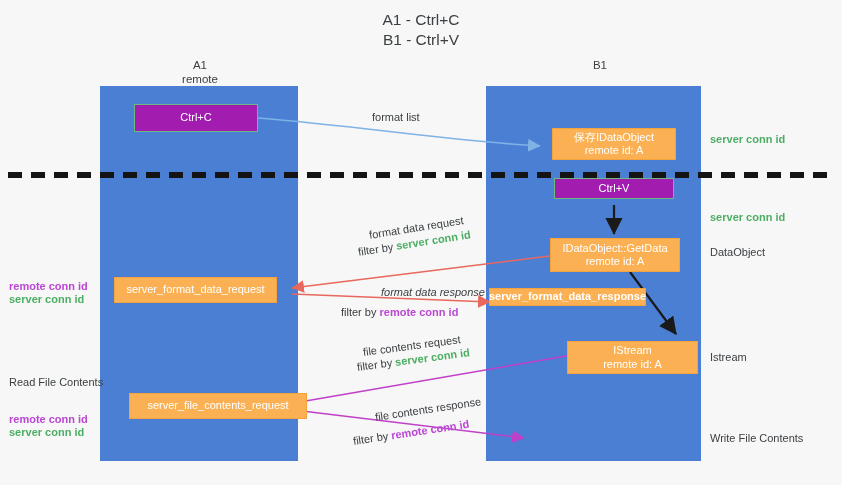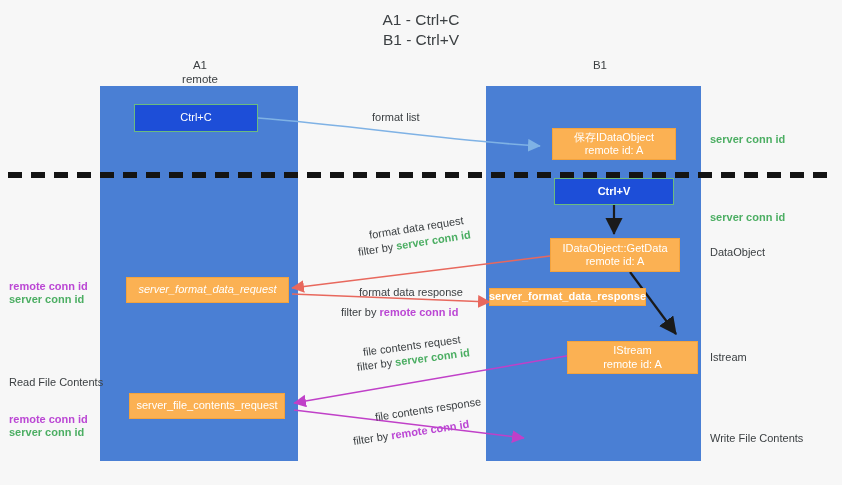--- a/index.html
+++ b/index.html
@@ -27,21 +27,21 @@
   .lane{position:absolute;background:#4a7fd4;}
 
   .box{
     position:absolute;box-sizing:border-box;
     display:flex;align-items:center;justify-content:center;
     flex-direction:column;
     color:#ffffff;font-size:11px;line-height:13.5px;text-align:center;
     border:1px solid rgba(0,0,0,0.10);
   }
   .box.orange{background:#fbb153;border-color:#f3a33e;}
-  .box.green{background:#1d4ed8;border-color:#6bbb80;}
+  .box.green{background:#a21caf;border-color:#6bbb80;}
   .box .l2{font-size:11px;}
 
   .edge-label{
     position:absolute;font-size:11px;line-height:14px;color:#3c4043;white-space:nowrap;
   }
   .edge-label.rot-a{transform:rotate(-9deg);transform-origin:left top;}
   .edge-label.rot-c{transform:rotate(-7.5deg);transform-origin:left top;}
   .edge-label.rot-d{transform:rotate(-8.5deg);transform-origin:left top;}
 
   .side-label{position:absolute;font-size:11px;line-height:14px;color:#3c4043;white-space:nowrap;}
@@ -99,34 +99,34 @@
 
     <line x1="572" y1="355" x2="294" y2="403" stroke="#c040c8" stroke-width="1.6" marker-end="url(#ah-mag)"></line>
 
     <line x1="294" y1="410" x2="524" y2="438" stroke="#c040c8" stroke-width="1.6" marker-end="url(#ah-mag)"></line>
   </svg>
 
   <div class="box green" style="left:134px;top:104px;width:124px;height:28px;">
     <div>Ctrl+C</div>
   </div>
 
-  <div class="box orange" style="left:126px;top:277px;width:163px;height:26px;font-style:italic;">
+  <div class="box orange" style="left:114px;top:277px;width:163px;height:26px;">
     <div>server_format_data_request</div>
   </div>
 
-  <div class="box orange" style="left:129px;top:393px;width:156px;height:26px;">
+  <div class="box orange" style="left:129px;top:393px;width:178px;height:26px;">
     <div>server_file_contents_request</div>
   </div>
 
   <div class="box orange" style="left:552px;top:128px;width:124px;height:32px;text-align:right;">
     <div>保存IDataObject</div>
     <div class="l2">remote id: A</div>
   </div>
 
-  <div class="box green" style="left:554px;top:178px;width:120px;height:27px;font-weight:bold;">
+  <div class="box green" style="left:554px;top:178px;width:120px;height:21px;">
     <div>Ctrl+V</div>
   </div>
 
   <div class="box orange" style="left:550px;top:238px;width:130px;height:34px;">
     <div>IDataObject::GetData</div>
     <div class="l2">remote id: A</div>
   </div>
 
   <div class="box orange" style="left:489px;top:288px;width:157px;height:18px;font-weight:bold;">
     <div>server_format_data_response</div>
@@ -139,21 +139,21 @@
 
 
   <div class="edge-label" style="left:372px;top:110px;">format list</div>
 
   <div class="edge-label rot-a" style="left:368px;top:228px;">format data request</div>
 
   <div class="edge-label rot-a" style="left:357px;top:245px;">
     <span>filter by </span><span class="green-txt">server conn id</span>
   </div>
 
-  <div class="edge-label" style="left:359px;top:285px;">format data response</div>
+  <div class="edge-label" style="left:381px;top:285px;font-style:italic;">format data response</div>
 
   <div class="edge-label" style="left:341px;top:305px;">
     <span>filter by </span><span class="purple-txt">remote conn id</span>
   </div>
 
   <div class="edge-label rot-c" style="left:362px;top:345px;">file contents request</div>
 
   <div class="edge-label rot-c" style="left:356px;top:360px;">
     <span>filter by </span><span class="green-txt">server conn id</span>
   </div>

